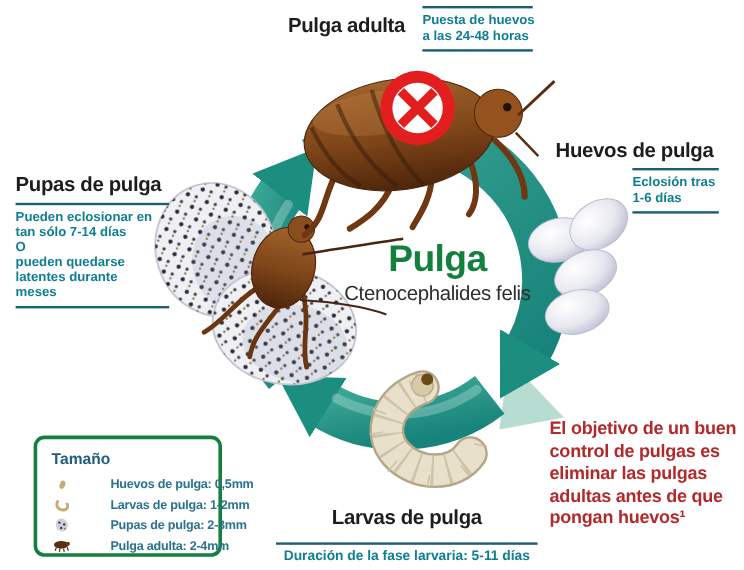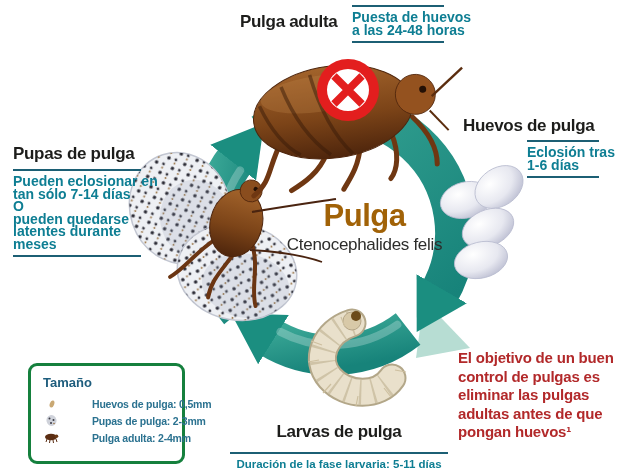--- a/index.html
+++ b/index.html
@@ -9,26 +9,26 @@
     background:#ffffff; overflow: hidden;
     font-family: "Liberation Sans", "DejaVu Sans", sans-serif;
   }
   #art { position:absolute; left:0; top:0; z-index:1; }
   .txt { position:absolute; z-index:2; }
   .stage-title {
     font-weight: bold; font-size: 17px; color:#1d1d1b; letter-spacing:-0.3px;
     white-space: nowrap;
   }
   .note {
-    color:#0e7e93; font-weight:bold; font-size:14px; line-height:12.5px;
+    color:#0e7e93; font-weight:bold; font-size:11px; line-height:12.5px;
     border-top:2px solid #1c5f74; border-bottom:2px solid #1c5f74;
     padding:4px 0 5px 0;
   }
   .note div { white-space: nowrap; }
-  .center-title { font-weight:bold; font-size:31px; color:#a16207; letter-spacing:-0.5px; }
+  .center-title { font-weight:bold; font-size:31px; color:#15803d; letter-spacing:-0.5px; }
   .center-sub { font-size:17px; color:#2d2d2b; letter-spacing:-0.3px; margin-top:1px; }
   .callout {
     color:#b2292a; font-weight:bold; font-size:15px; line-height:18.5px; letter-spacing:-0.2px;
   }
   .legend-box {
     position:absolute; left:28px; top:363px; width:157px; height:101px;
     border:3px solid #15803d; border-radius:9px; background:#ffffff;
     padding:9px 4px 0 12px; z-index:2;
   }
   .legend-title { color:#1e5d7d; font-weight:bold; font-size:13px; margin-bottom:5px; }
@@ -195,20 +195,28 @@
 
     <div class="legend-row">
       <span class="ic">
         <svg width="12" height="12" viewBox="0 0 12 12">
             <ellipse cx="6" cy="6" rx="2.2" ry="3.6" fill="#c9a873" transform="rotate(20 6 6)"></ellipse>
           </svg>
       </span>
       <span class="lbl">Huevos de pulga: 0,5mm</span>
     </div>
 
+    <div class="legend-row">
+      <span class="ic">
+        <svg width="13" height="12" viewBox="0 0 13 12">
+            <path d="M3,3 C1,7 4,10 8,10 C11,10 12,7 11,5" stroke="#c9a873" stroke-width="2.4" fill="none" stroke-linecap="round"></path>
+          </svg>
+      </span>
+      <span class="lbl">Larvas de pulga: 1-2mm</span>
+    </div>
 
     <div class="legend-row">
       <span class="ic">
         <svg width="13" height="13" viewBox="0 0 13 13">
           <ellipse cx="6.5" cy="6.5" rx="5" ry="5.5" fill="#cfd2da" transform="rotate(-15 6.5 6.5)"></ellipse>
           <circle cx="4.5" cy="4.5" r="1" fill="#3a3a44"></circle>
             <circle cx="8.5" cy="6" r="1" fill="#3a3a44"></circle>
           <circle cx="6" cy="9" r="1" fill="#3a3a44"></circle>
             <circle cx="9" cy="9.5" r="0.8" fill="#9a7446"></circle>
         </svg>

